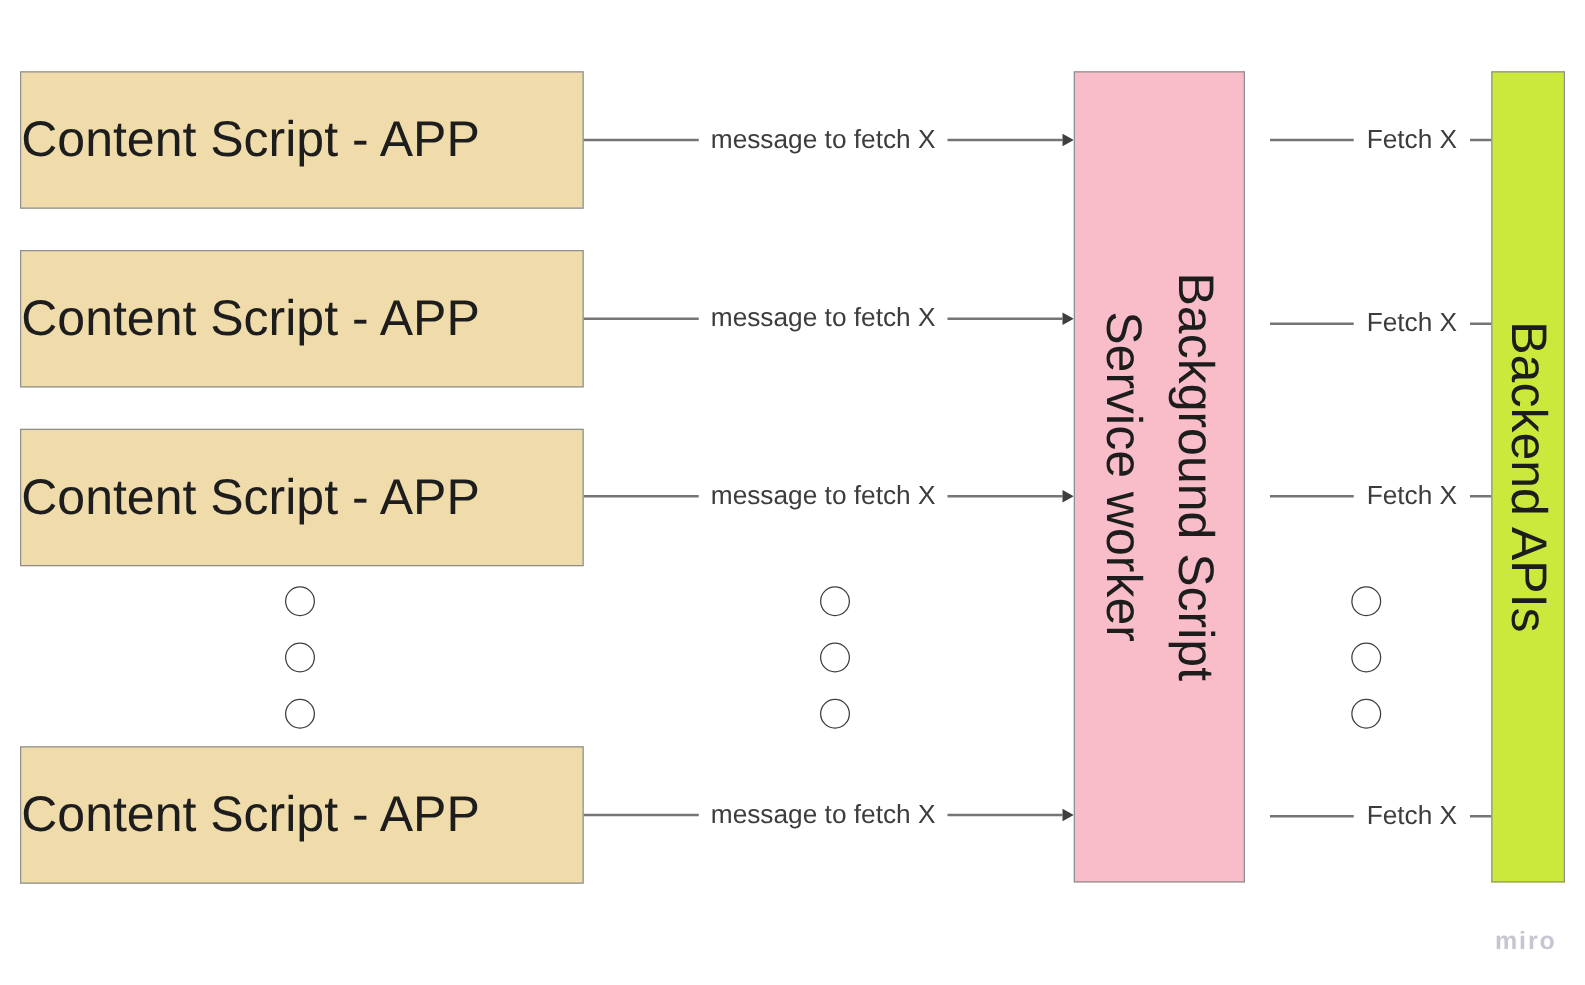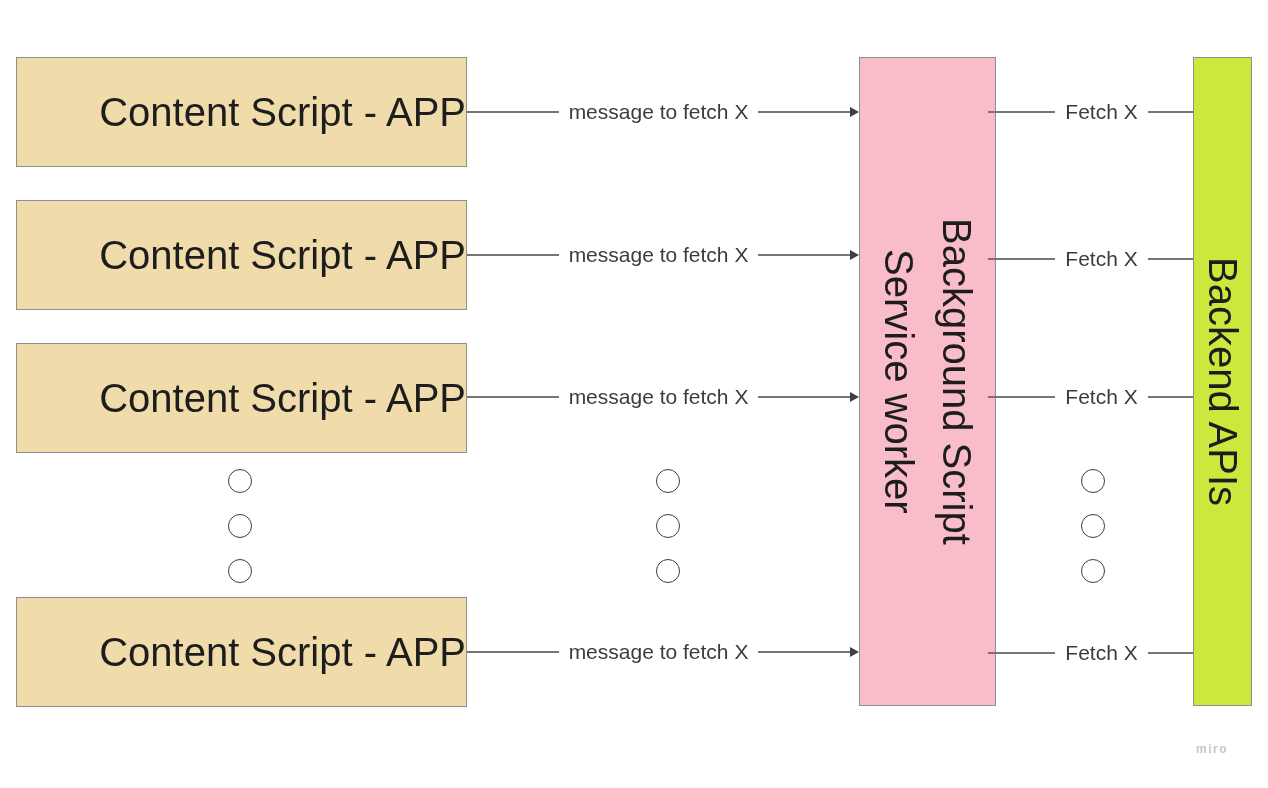--- a/index.html
+++ b/index.html
@@ -25,21 +25,21 @@
   
   .content-box{
     position:absolute;
     left:16px;
     width:451px;
     height:110px;
     background:var(--content-box-fill);
     border:1.5px solid var(--box-border);
     display:flex;
     align-items:center;
-    justify-content:flex-end;
+    justify-content:flex-start;
   }
   .content-box .box-label{
     font-size:40px;
     color:var(--box-text);
     white-space:nowrap;
   }
   .cb-0{top:57px;}
   .cb-1{top:200px;}
   .cb-2{top:343px;}
   .cb-3{top:597px;}
@@ -66,21 +66,21 @@
     width:0;height:0;
     border-left:9px solid #3f3f3f;
     border-top:5px solid transparent;
     border-bottom:5px solid transparent;
   }
   .msg-arrow{left:467px;width:392px;}
   .ma-0{top:92px;}
   .ma-1{top:235px;}
   .ma-2{top:377px;}
   .ma-3{top:632px;}
-  .fetch-arrow{left:988px;width:236px;align-items:center;}
+  .fetch-arrow{left:1016px;width:236px;align-items:center;}
   .fa-0{top:92px;}
   .fa-1{top:239px;}
   .fa-2{top:377px;}
   .fa-3{top:633px;}
 
   
   .vbox{
     position:absolute;
     top:57px;
     height:649px;
@@ -117,21 +117,21 @@
     border:1.5px solid #3d3d3d;
     border-radius:50%;
     background:#ffffff;
   }
 
   
   .watermark{
     position:absolute;
     left:1196px;
     top:742px;
-    font-size:12px;
+    font-size:20px;
     font-weight:600;
     letter-spacing:1.5px;
     color:var(--watermark-text);
   }
 </style>
 </head>
 <body>
 
 <div class="canvas">
 

